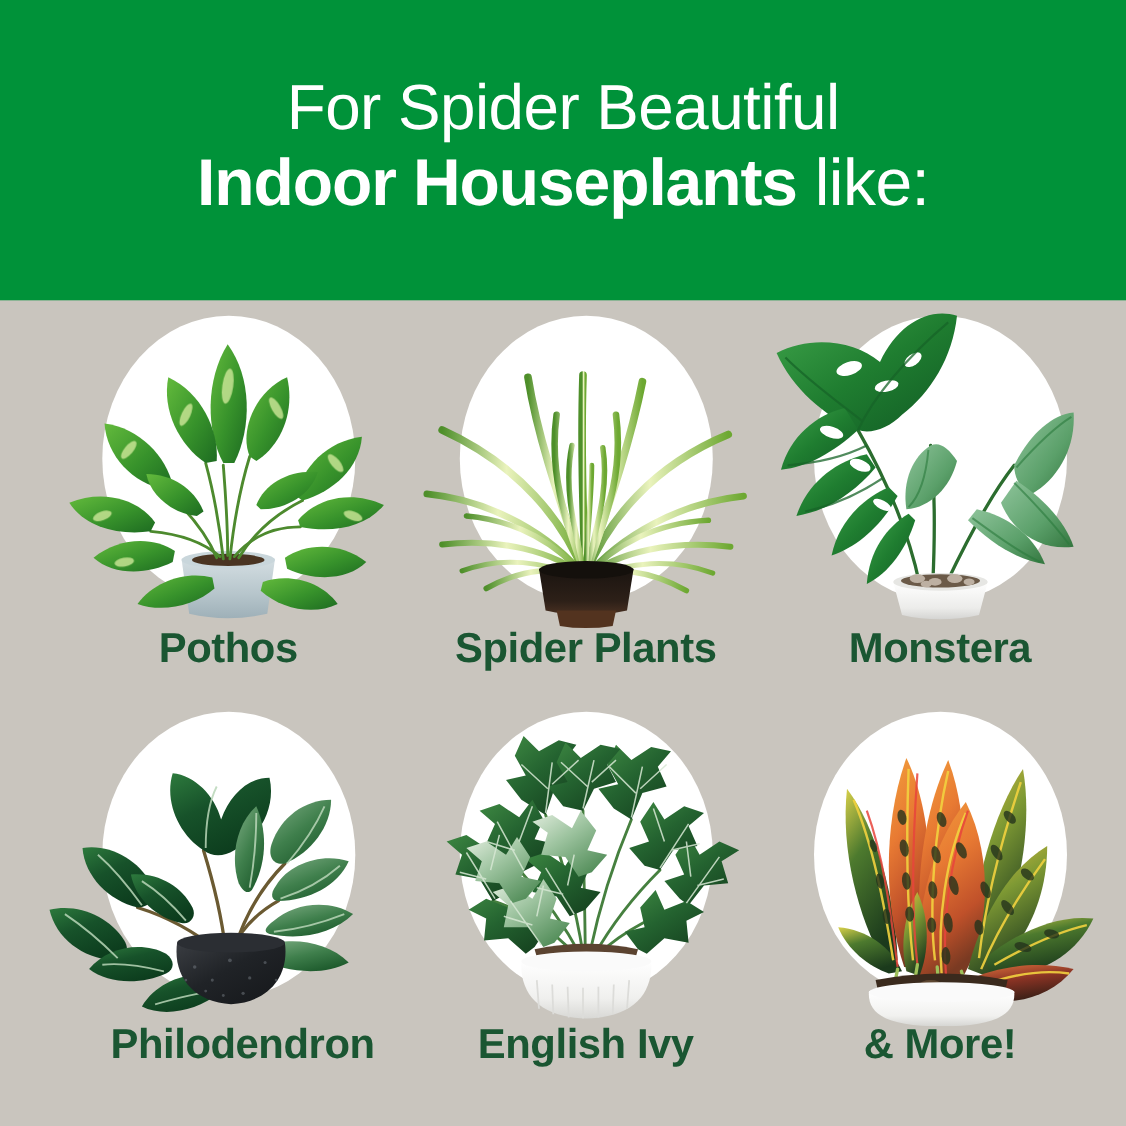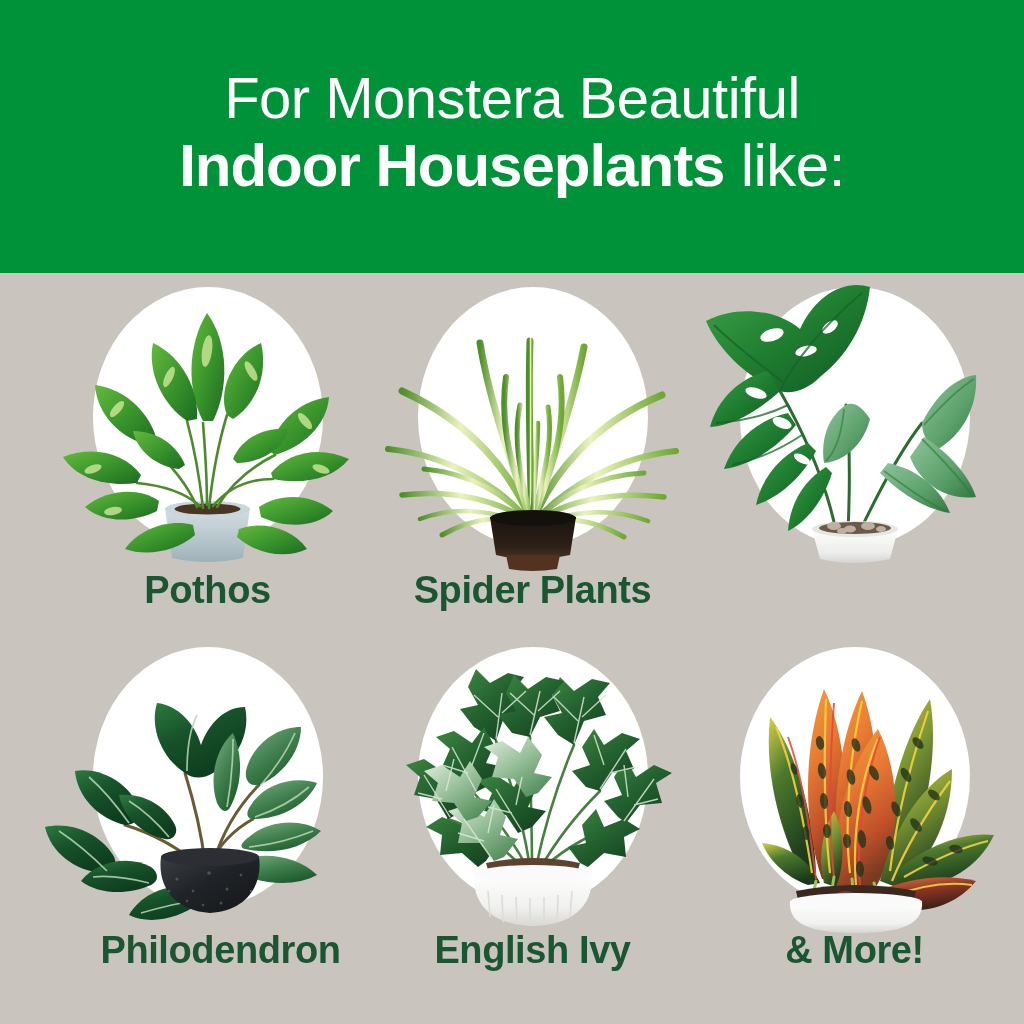--- a/index.html
+++ b/index.html
@@ -65,21 +65,21 @@
     letter-spacing:-0.4px;white-space:nowrap;
   }
   .cap-left{text-align:center;padding-left:26px;box-sizing:border-box;}
 </style>
 </head>
 <body>
 
 <div id="page">
 
   <div class="header">
-    <div class="headline-1">For Monstera Beautiful</div>
+    <div class="headline-1">For Spider Beautiful</div>
     <div class="headline-2">
       <span class="strong">Indoor Houseplants</span><span class="light"> like:</span>
     </div>
   </div>
 
   <div class="grid">
 
     <div class="cell cell-r0 cell-c0">
       <div class="disc-wrap">
         <div class="disc"></div>
@@ -262,20 +262,21 @@
           <ellipse cx="171" cy="255" rx="36" ry="6" fill="#6b5a48"></ellipse>
           <g fill="#bdb0a2">
             <ellipse cx="150" cy="253" rx="7" ry="4"></ellipse>
             <ellipse cx="166" cy="256" rx="6" ry="3.5"></ellipse>
             <ellipse cx="184" cy="253" rx="7" ry="4"></ellipse>
             <ellipse cx="197" cy="256" rx="5" ry="3"></ellipse>
             <ellipse cx="158" cy="258" rx="5" ry="3"></ellipse>
           </g>
         </svg>
       </div>
+      <div class="caption">Monstera</div>
     </div>
 
     <div class="cell cell-r1 cell-c0">
       <div class="disc-wrap">
         <div class="disc"></div>
         <svg class="plant-svg" viewBox="0 0 341 300">
           <defs>
             <linearGradient id="philLeaf" x1="0" y1="0" x2="0.6" y2="1">
               <stop offset="0%" stop-color="#2d7a3d"></stop>
               <stop offset="45%" stop-color="#17522a"></stop>

